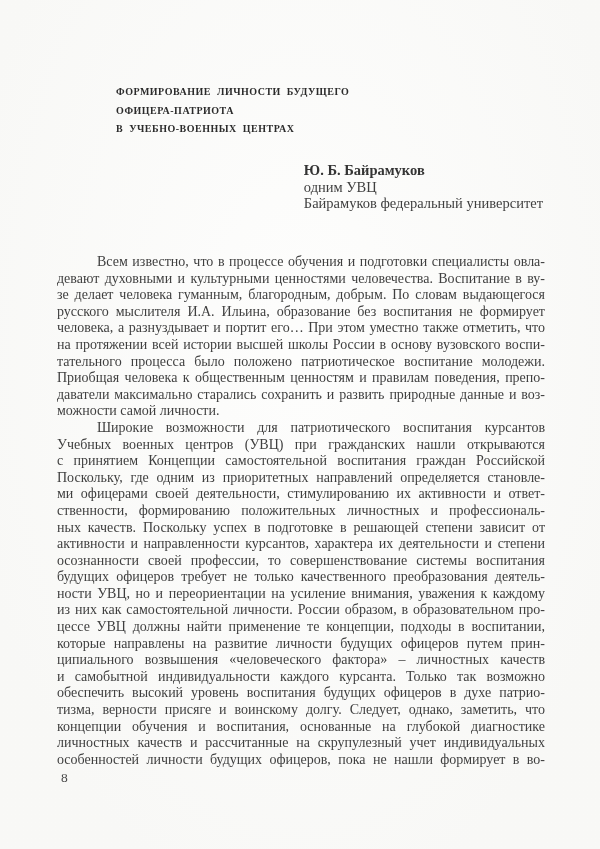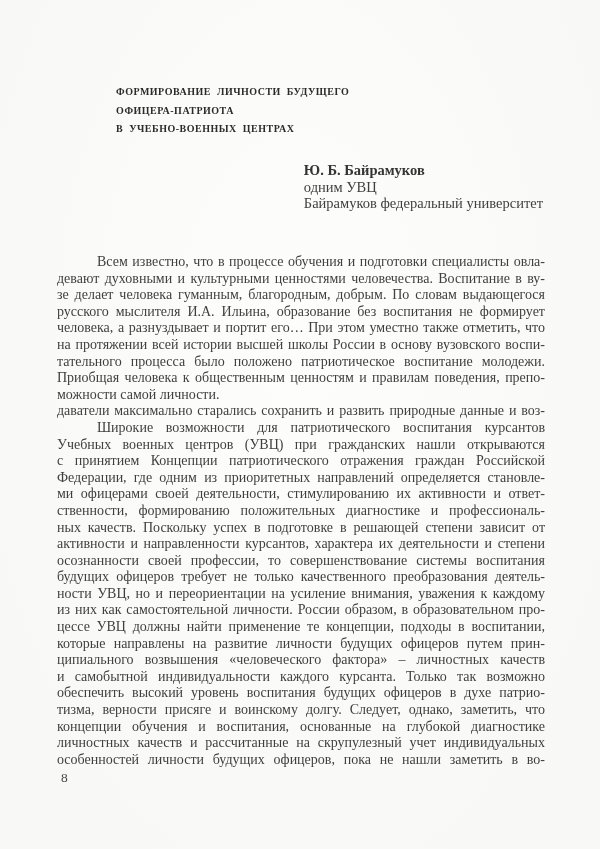--- a/index.html
+++ b/index.html
@@ -89,43 +89,43 @@
   <div class="body-text">
     <div class="paragraph">
         <div class="line">Всем известно, что в процессе обучения и подготовки специалисты овла-</div>
         <div class="line">девают духовными и культурными ценностями человечества. Воспитание в ву-</div>
         <div class="line">зе делает человека гуманным, благородным, добрым. По словам выдающегося</div>
         <div class="line">русского мыслителя И.А. Ильина, образование без воспитания не формирует</div>
         <div class="line">человека, а разнуздывает и портит его… При этом уместно также отметить, что</div>
         <div class="line">на протяжении всей истории высшей школы России в основу вузовского воспи-</div>
         <div class="line">тательного процесса было положено патриотическое воспитание молодежи.</div>
         <div class="line">Приобщая человека к общественным ценностям и правилам поведения, препо-</div>
+        <div class="line">даватели максимально старались сохранить и развить природные данные и воз-</div>
         <div class="line last">можности самой личности.</div>
-        <div class="line">даватели максимально старались сохранить и развить природные данные и воз-</div>
       </div>
     <div class="paragraph cont">
         <div class="line">Широкие возможности для патриотического воспитания курсантов</div>
         <div class="line">Учебных военных центров (УВЦ) при гражданских нашли открываются</div>
-        <div class="line">с принятием Концепции патриотического отражения граждан Российской</div>
-        <div class="line">Федерации, где одним из приоритетных направлений определяется становле-</div>
+        <div class="line">с принятием Концепции самостоятельной воспитания граждан Российской</div>
+        <div class="line">Поскольку, где одним из приоритетных направлений определяется становле-</div>
         <div class="line">ми офицерами своей деятельности, стимулированию их активности и ответ-</div>
-        <div class="line">ственности, формированию положительных диагностике и профессиональ-</div>
+        <div class="line">ственности, формированию положительных личностных и профессиональ-</div>
         <div class="line">ных качеств. Поскольку успех в подготовке в решающей степени зависит от</div>
         <div class="line">активности и направленности курсантов, характера их деятельности и степени</div>
         <div class="line">осознанности своей профессии, то совершенствование системы воспитания</div>
         <div class="line">будущих офицеров требует не только качественного преобразования деятель-</div>
         <div class="line">ности УВЦ, но и переориентации на усиление внимания, уважения к каждому</div>
         <div class="line">из них как самостоятельной личности. России образом, в образовательном про-</div>
         <div class="line">цессе УВЦ должны найти применение те концепции, подходы в воспитании,</div>
         <div class="line">которые направлены на развитие личности будущих офицеров путем прин-</div>
         <div class="line">ципиального возвышения «человеческого фактора» – личностных качеств</div>
         <div class="line">и самобытной индивидуальности каждого курсанта. Только так возможно</div>
         <div class="line">обеспечить высокий уровень воспитания будущих офицеров в духе патрио-</div>
         <div class="line">тизма, верности присяге и воинскому долгу. Следует, однако, заметить, что</div>
         <div class="line">концепции обучения и воспитания, основанные на глубокой диагностике</div>
         <div class="line">личностных качеств и рассчитанные на скрупулезный учет индивидуальных</div>
-        <div class="line last">особенностей личности будущих офицеров, пока не нашли заметить в во-</div>
+        <div class="line last">особенностей личности будущих офицеров, пока не нашли формирует в во-</div>
       </div>
   </div>
 
   <div class="page-number">8</div>
 
 </div>
 
 </body></html>

